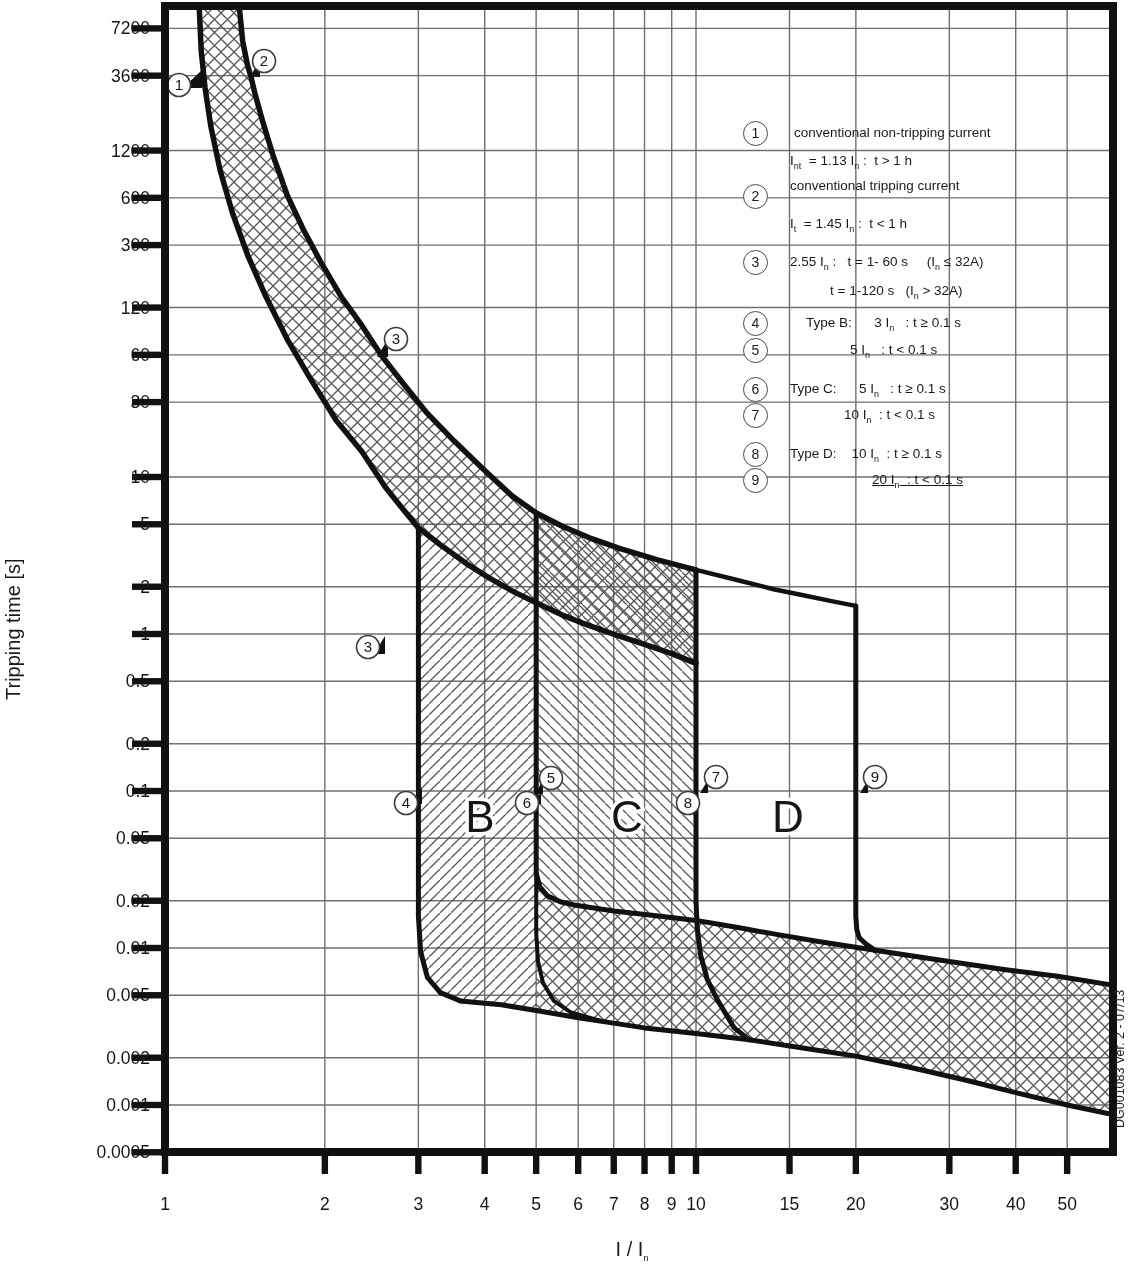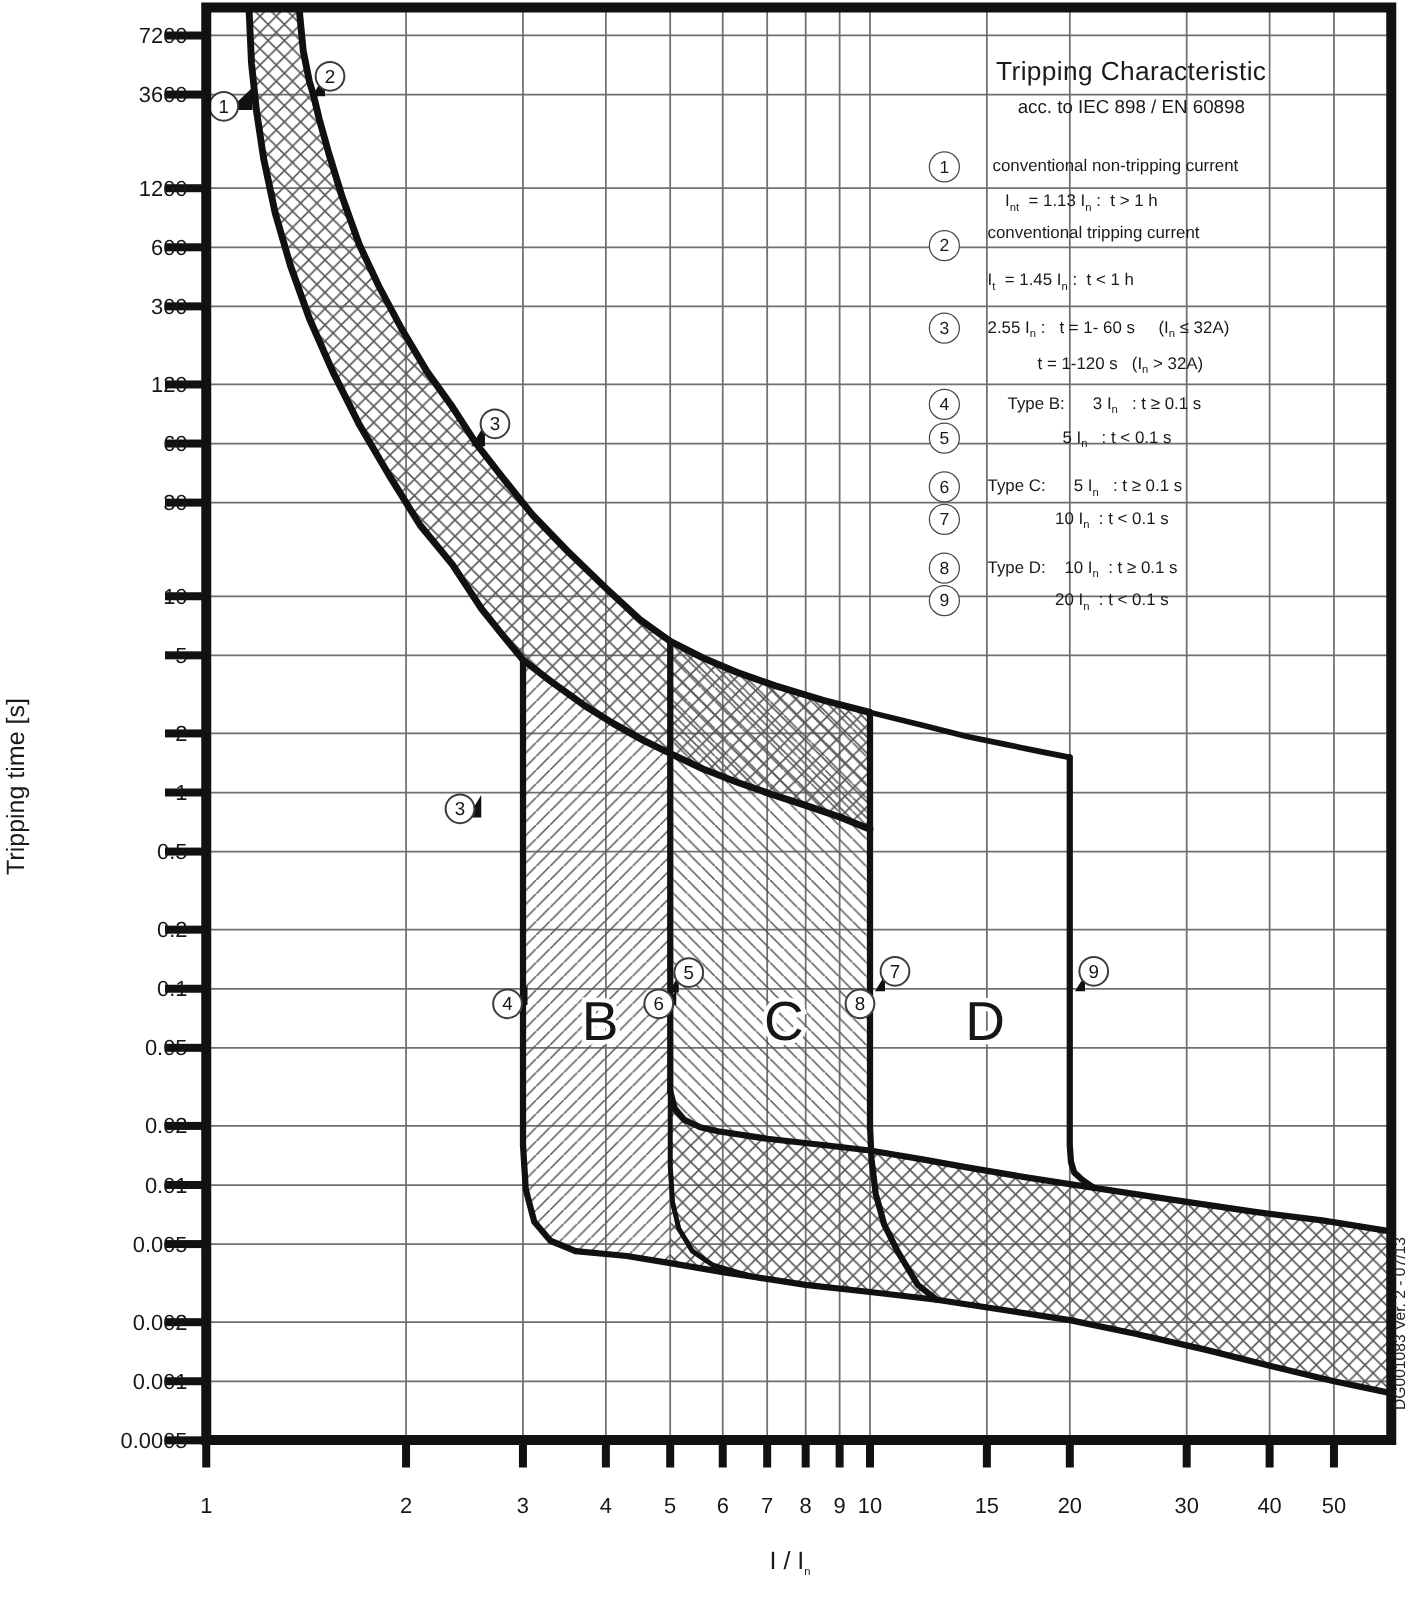--- a/index.html
+++ b/index.html
@@ -189,27 +189,25 @@
       <rect x="852.646927697574" y="1152" width="6.4" height="22" fill="#111111"></rect>
       <text x="855.8469276975741" y="1210" text-anchor="middle" font-size="17.5" fill="#161616" font-family="&quot;Liberation Sans&quot;, sans-serif">20</text>
       <rect x="946.1513862561407" y="1152" width="6.4" height="22" fill="#111111"></rect>
       <text x="949.3513862561407" y="1210" text-anchor="middle" font-size="17.5" fill="#161616" font-family="&quot;Liberation Sans&quot;, sans-serif">30</text>
       <rect x="1012.4938553951481" y="1152" width="6.4" height="22" fill="#111111"></rect>
       <text x="1015.6938553951481" y="1210" text-anchor="middle" font-size="17.5" fill="#161616" font-family="&quot;Liberation Sans&quot;, sans-serif">40</text>
       <rect x="1063.9530723024259" y="1152" width="6.4" height="22" fill="#111111"></rect>
       <text x="1067.153072302426" y="1210" text-anchor="middle" font-size="17.5" fill="#161616" font-family="&quot;Liberation Sans&quot;, sans-serif">50</text>
       <rect x="165" y="6" width="948" height="1146" fill="none" stroke="#111111" stroke-width="8"></rect>
     </svg>
-  <div class="chart-title">Tripping Characteristic</div>
-  <div class="chart-subtitle">acc. to IEC 898 / EN 60898</div>
   <div class="legend" id="legend">
       <div class="lrow">
         <span class="num" style="top: 121px;">1</span>
         <div class="lline" style="top: 125px; margin-left: 4px;">conventional non-tripping current</div>
-        <div class="lline" style="top: 153px; margin-left: 14px;">I<sub>nt</sub>  = 1.13 I<sub>n</sub> :  t &gt; 1 h</div>
+        <div class="lline" style="top: 153px; margin-left: 0px;">I<sub>nt</sub>  = 1.13 I<sub>n</sub> :  t &gt; 1 h</div>
       </div>
       <div class="lrow">
         <span class="num" style="top: 184px;">2</span>
         <div class="lline" style="top: 178px; margin-left: 0px;">conventional tripping current</div>
         <div class="lline" style="top: 216px; margin-left: 0px; text-align: right;">I<sub>t</sub>  = 1.45 I<sub>n</sub> :  t &lt; 1 h</div>
       </div>
       <div class="lrow">
         <span class="num" style="top: 250px;">3</span>
         <div class="lline" style="top: 254px; margin-left: 0px;">2.55 I<sub>n</sub> :   t = 1- 60 s     (I<sub>n</sub> ≤ 32A)</div>
         <div class="lline" style="top: 283px; margin-left: 40px;">t = 1-120 s   (I<sub>n</sub> &gt; 32A)</div>
@@ -229,19 +227,19 @@
       <div class="lrow">
         <span class="num" style="top: 403px;">7</span>
         <div class="lline" style="top: 407px; margin-left: 54px;">10 I<sub>n</sub>  : t &lt; 0.1 s</div>
       </div>
       <div class="lrow">
         <span class="num" style="top: 442px;">8</span>
         <div class="lline" style="top: 446px; margin-left: 0px;">Type D:    10 I<sub>n</sub>  : t ≥ 0.1 s</div>
       </div>
       <div class="lrow">
         <span class="num" style="top: 468px;">9</span>
-        <div class="lline" style="top: 472px; margin-left: 54px;">20 I<sub>n</sub>  : t &lt; 0.1 s</div>
+        <div class="lline" style="top: 472px; margin-left: 82px; text-decoration: underline;">20 I<sub>n</sub>  : t &lt; 0.1 s</div>
       </div>
     </div>
   <div class="y-title">Tripping time [s]</div>
   <div class="x-title">I / I<sub>n</sub></div>
   <div class="watermark">DG001083 Ver. 2 - 07/13</div>
 </div>
 
 </body></html>

